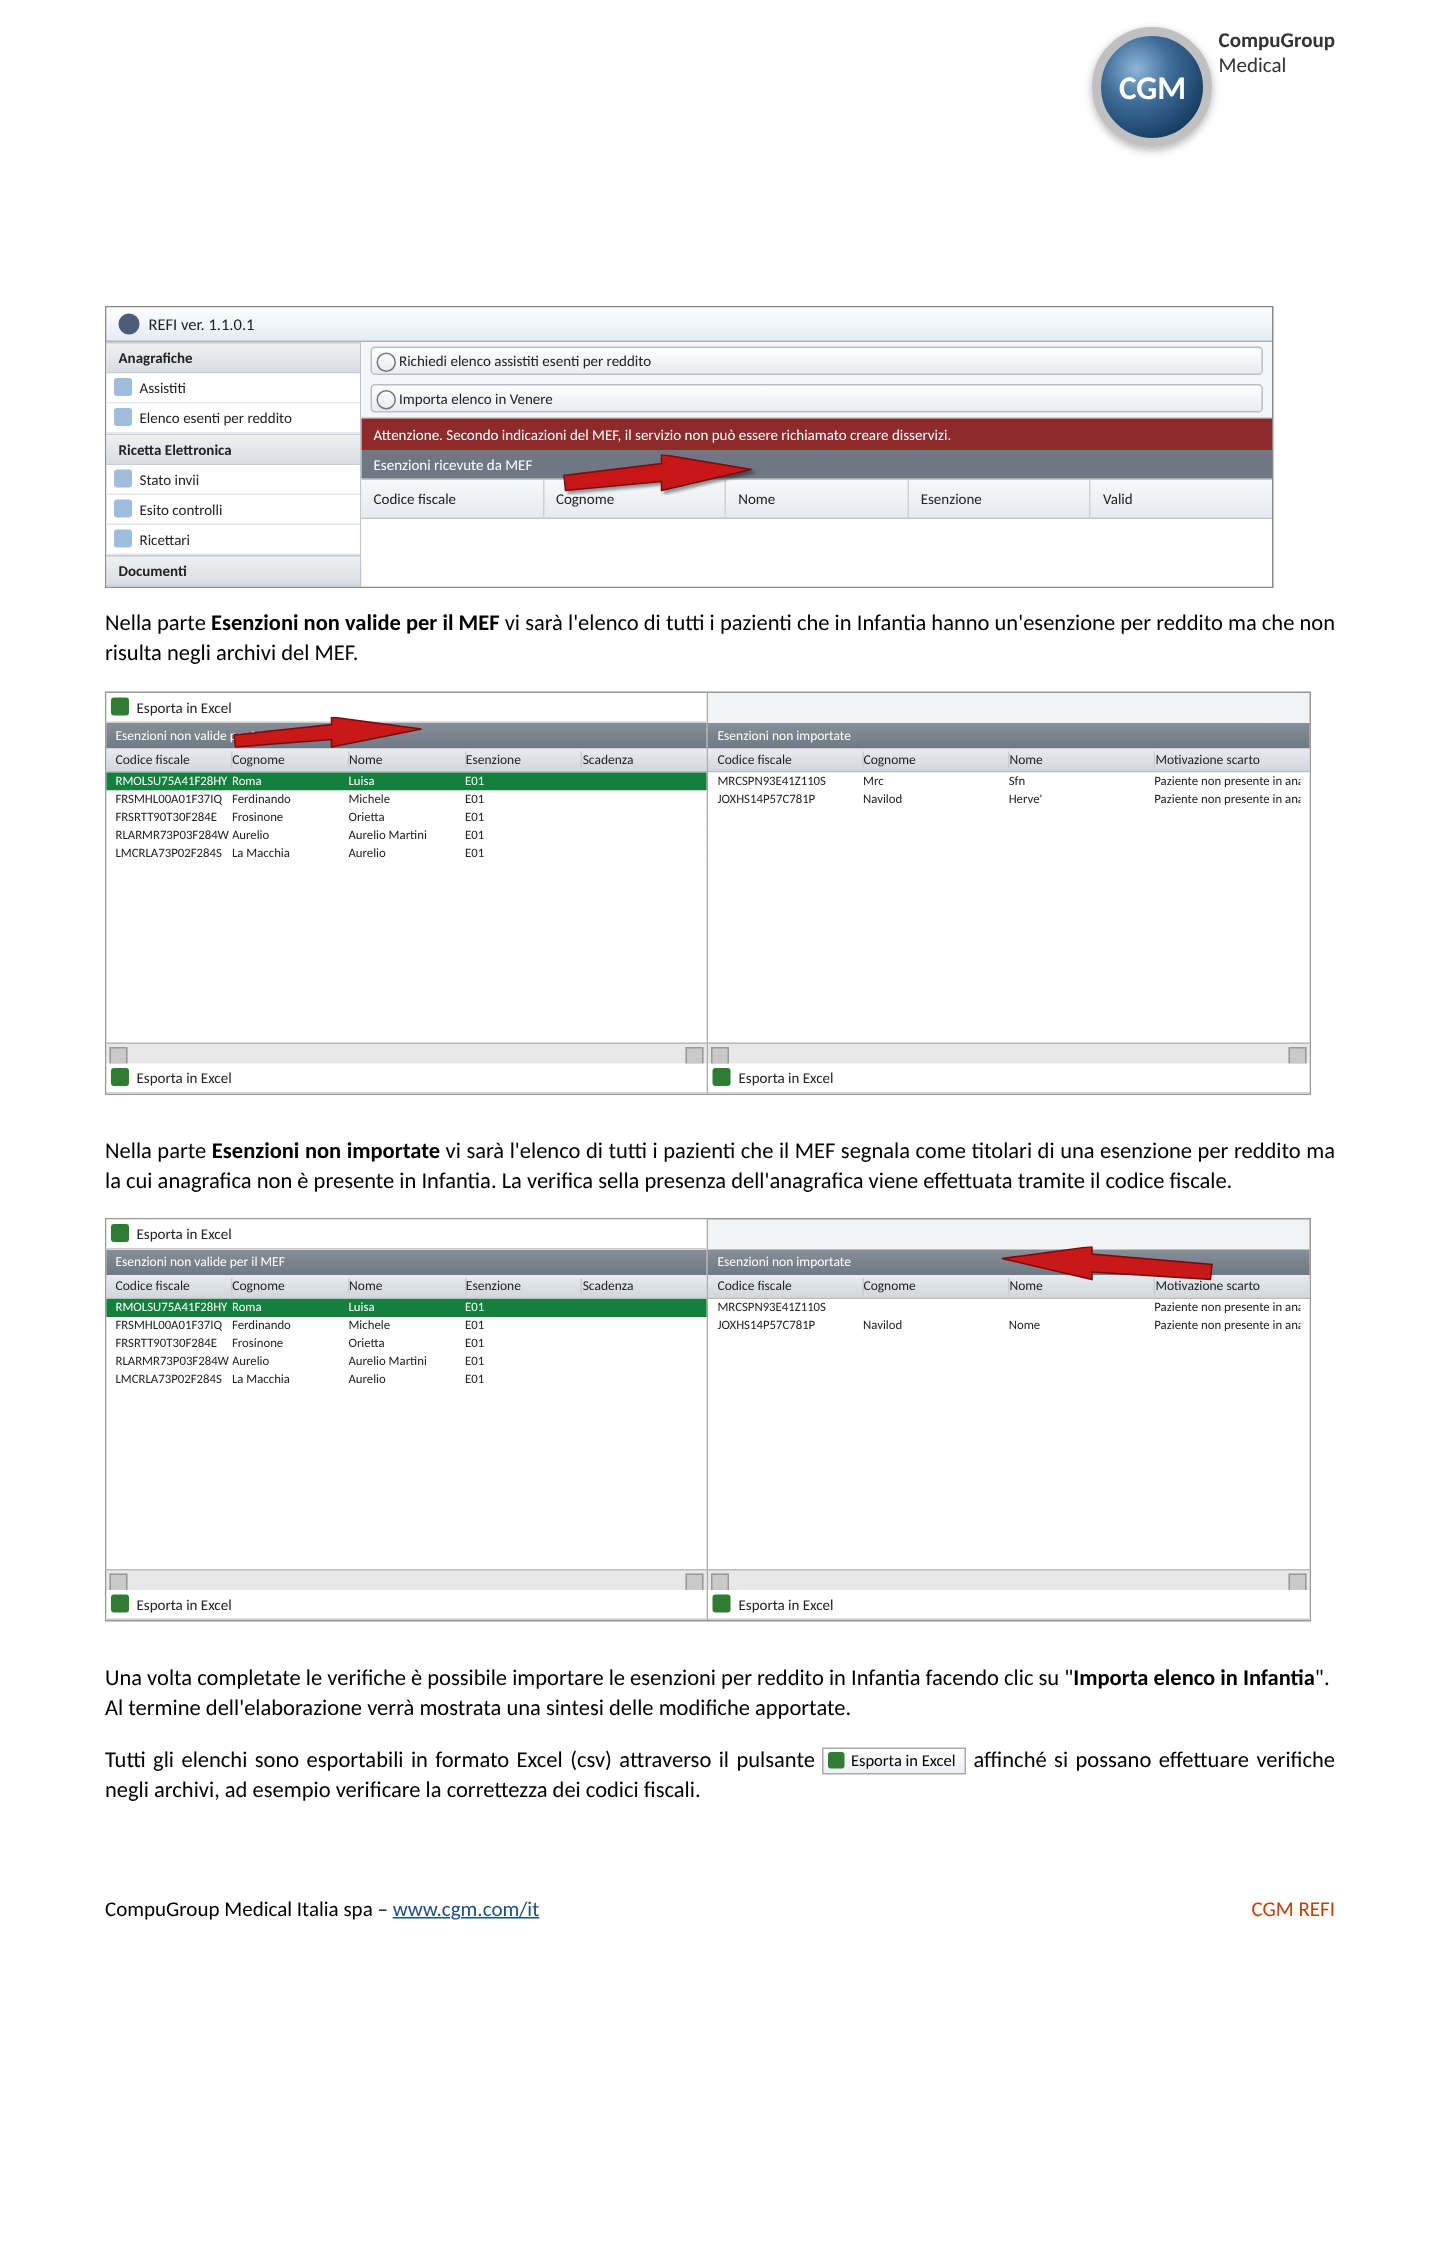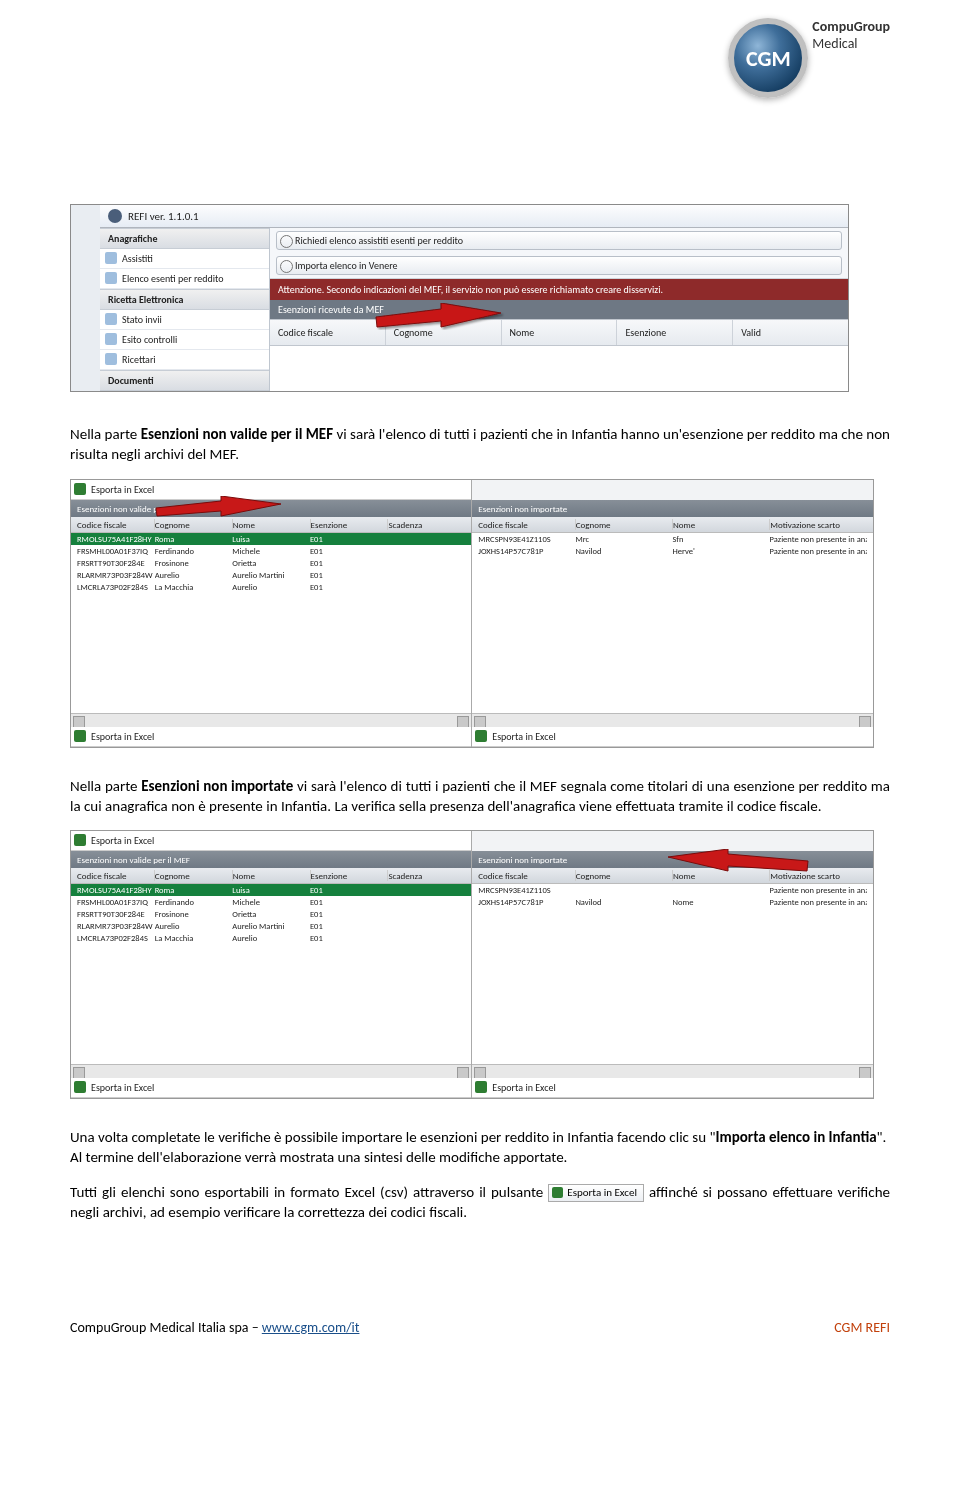--- a/index.html
+++ b/index.html
@@ -27,26 +27,25 @@
     display: flex; align-items: center; justify-content: center;
     color: #fff; font-weight: bold; font-size: 22px;
     box-shadow: 0 2px 6px rgba(0,0,0,.3);
   }
   .logo-text { display: flex; flex-direction: column; font-size: 14px; color: #333; }
   .logo-text .bold { font-weight: 700; }
   .header-spacer { height: 130px; }
   .screenshot {
     border: 1px solid #8a8a8a;
     background: #e9edf2;
-    margin: 14px 0 32px 0;
+    margin: 14px 0 14px 0;
     width: 95%;
     font-size: 10px;
     color: #222;
     position: relative;
-    padding-left: 29px;
   }
   .ss-titlebar {
     background: linear-gradient(#fdfdfe,#e6ecf4);
     border-bottom: 1px solid #b0b5bd;
     padding: 4px 8px;
     display: flex; align-items: center; gap: 6px;
     font-size: 11px;
   }
   .ss-titlebar .icon {
     width: 14px; height: 14px; border-radius: 50%;
@@ -208,21 +207,21 @@
     display: inline-flex; align-items: center;
     border: 1px solid #aaa; background: linear-gradient(#fff,#eceff3);
     padding: 1px 6px 1px 18px; font-size: 11px; position: relative;
     vertical-align: middle;
   }
   .inline-btn-img::before {
     content: ""; position: absolute; left: 3px; top: 2px;
     width: 11px; height: 11px; background: #2e7d32; border-radius: 2px;
   }
   .footer {
-    margin-top: 96px;
+    margin-top: 60px;
     display: flex; justify-content: space-between;
     font-size: 14px;
   }
   .footer a { color: #1a4f8a; text-decoration: underline; }
   .footer .right { color: #c2410c; font-weight: 400; }
 </style>
 </head>
 <body>
 
 <div class="page">

